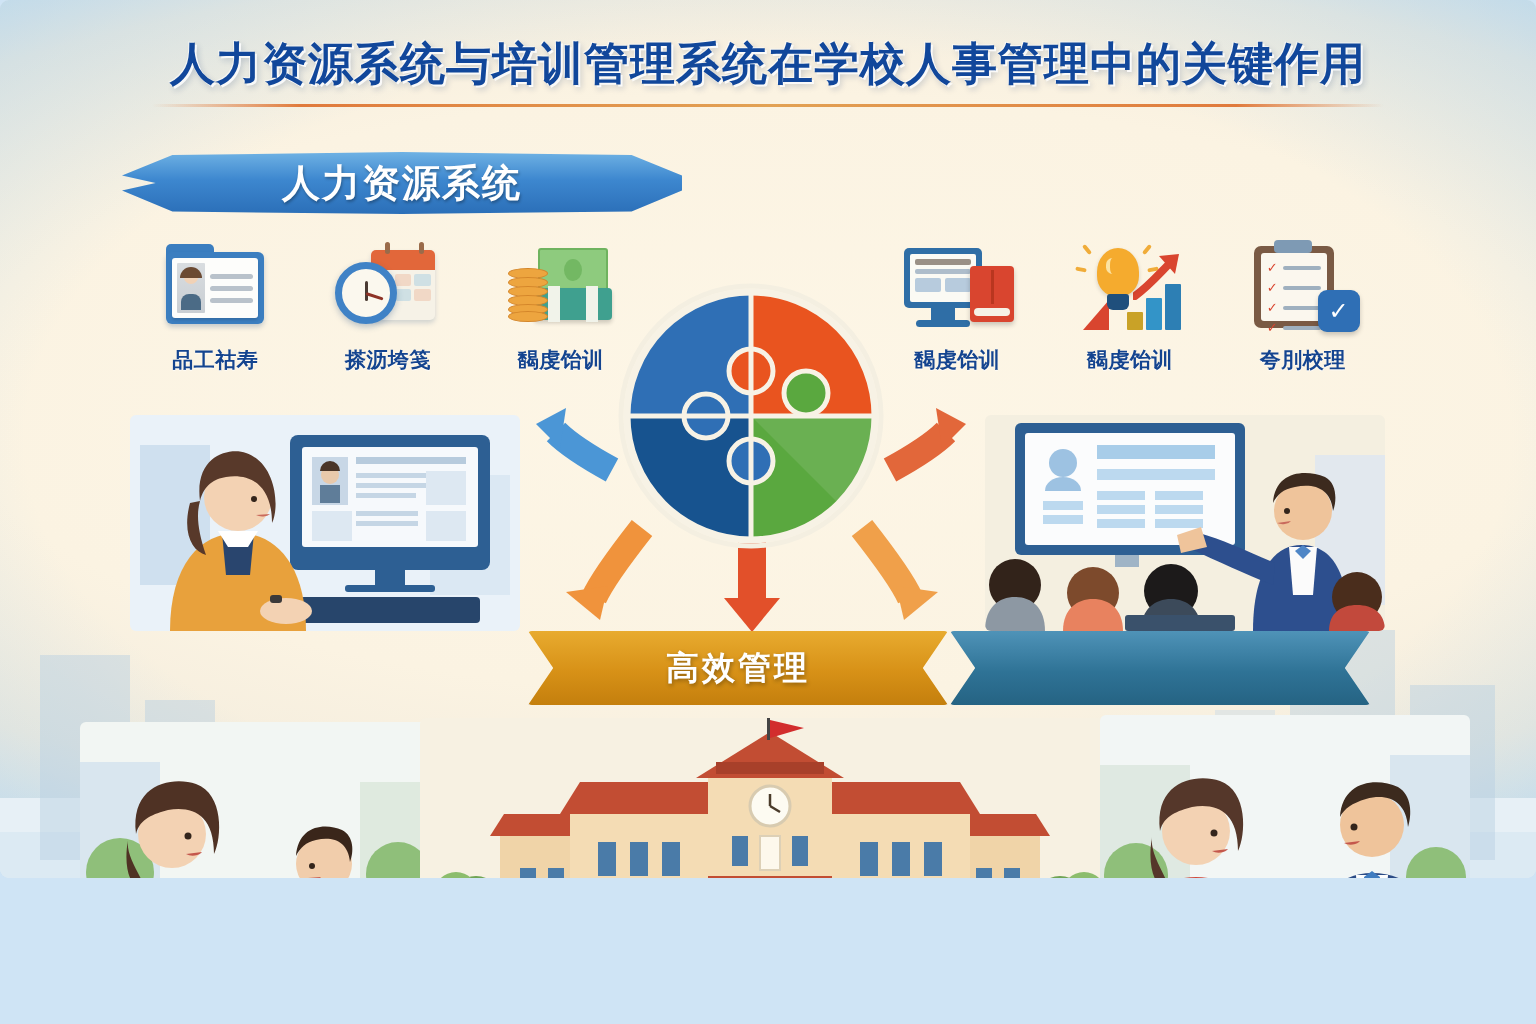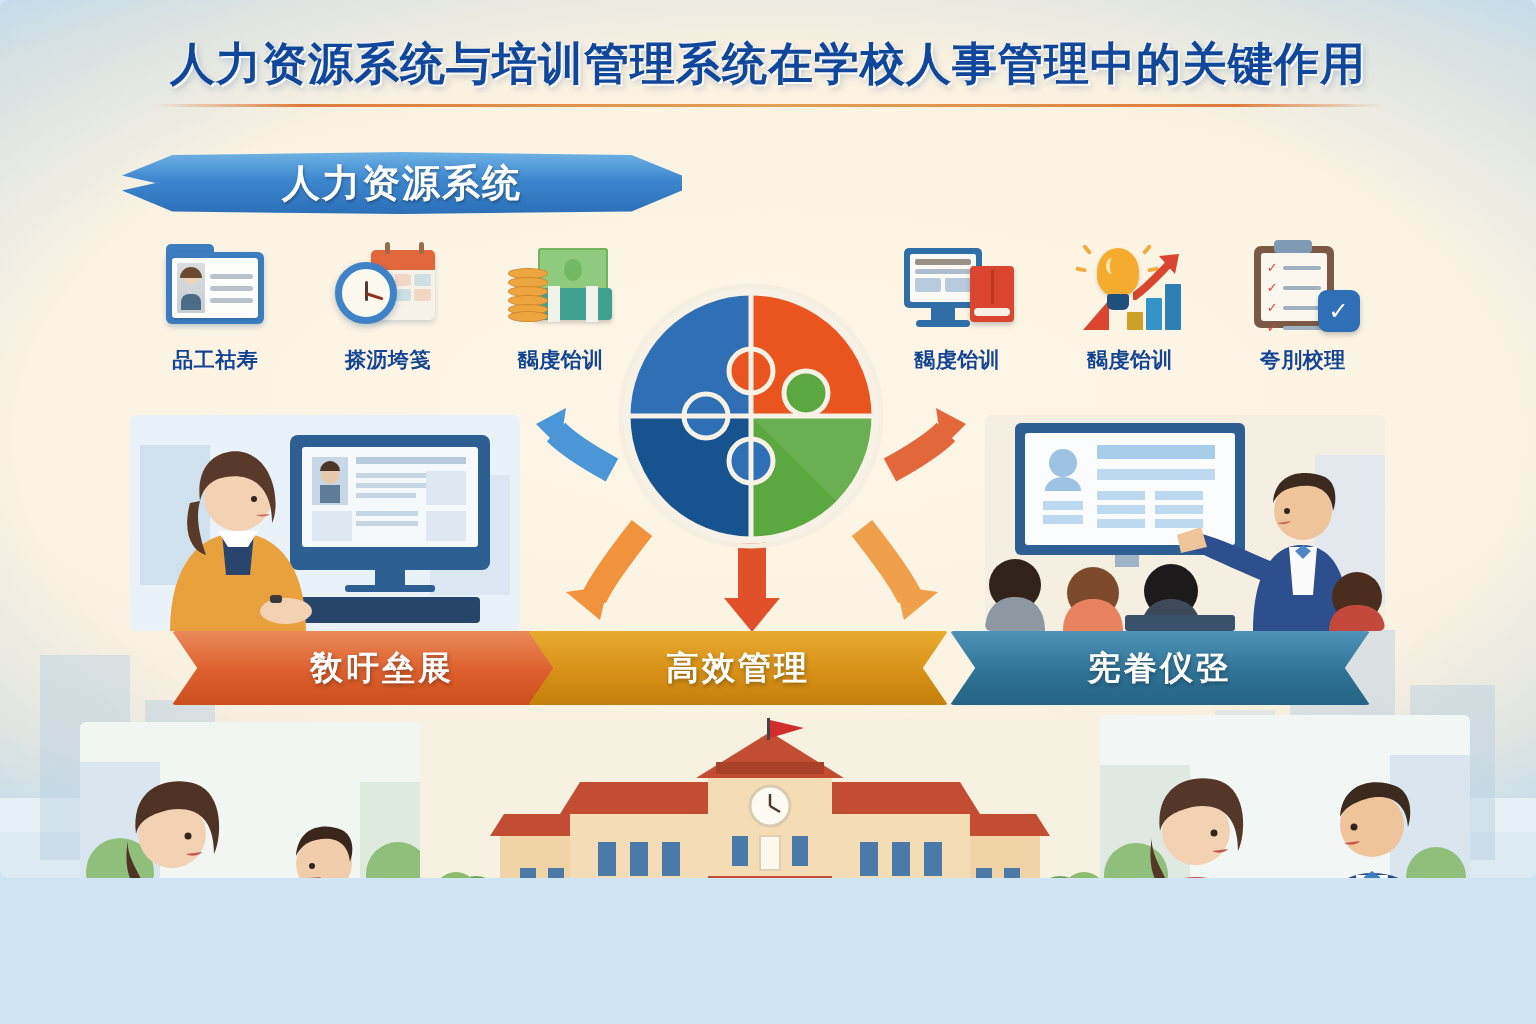--- a/index.html
+++ b/index.html
@@ -559,33 +559,28 @@
       <circle cx="108" cy="178" r="26" fill="#7d4a2c"></circle>
       <path d="M78 216 C78 194 92 184 108 184 C124 184 138 194 138 216 Z" fill="#e8825f"></path>
       <circle cx="186" cy="176" r="27" fill="#1c1a1a"></circle>
       <path d="M156 216 C156 194 170 184 186 184 C202 184 216 194 216 216 Z" fill="#3c4a5a"></path>
       <circle cx="372" cy="182" r="25" fill="#4a2d1c"></circle>
       <path d="M344 216 C344 198 356 190 372 190 C388 190 400 198 400 216 Z" fill="#c2493c"></path>
     </g>
     <rect x="140" y="200" width="110" height="16" rx="3" fill="#3a516b"></rect>
   </svg>
 
-  <div class="bottom-ribbon" id="br-dev">
-    <div class="br-body"></div>
-    <span class="br-label">敎吁垒展</span>
-  </div>
 
   <div class="bottom-ribbon" id="br-eff">
     <div class="br-body"></div>
     <span class="br-label">高效管理</span>
   </div>
 
   <div class="bottom-ribbon" id="br-serv">
     <div class="br-body"></div>
-    <span class="br-label">宪眷仪弪</span>
   </div>
 
   <svg class="scene" id="scene-students" viewBox="0 0 360 262">
     <rect width="360" height="262" fill="#f2f6f3"></rect>
     <rect x="0" y="40" width="80" height="150" fill="#d9e6ef"></rect>
     <rect x="280" y="60" width="80" height="130" fill="#dfeadf"></rect>
     <g fill="#8fbf7a">
       <circle cx="40" cy="150" r="34"></circle>
       <circle cx="318" cy="152" r="32"></circle>
     </g>

